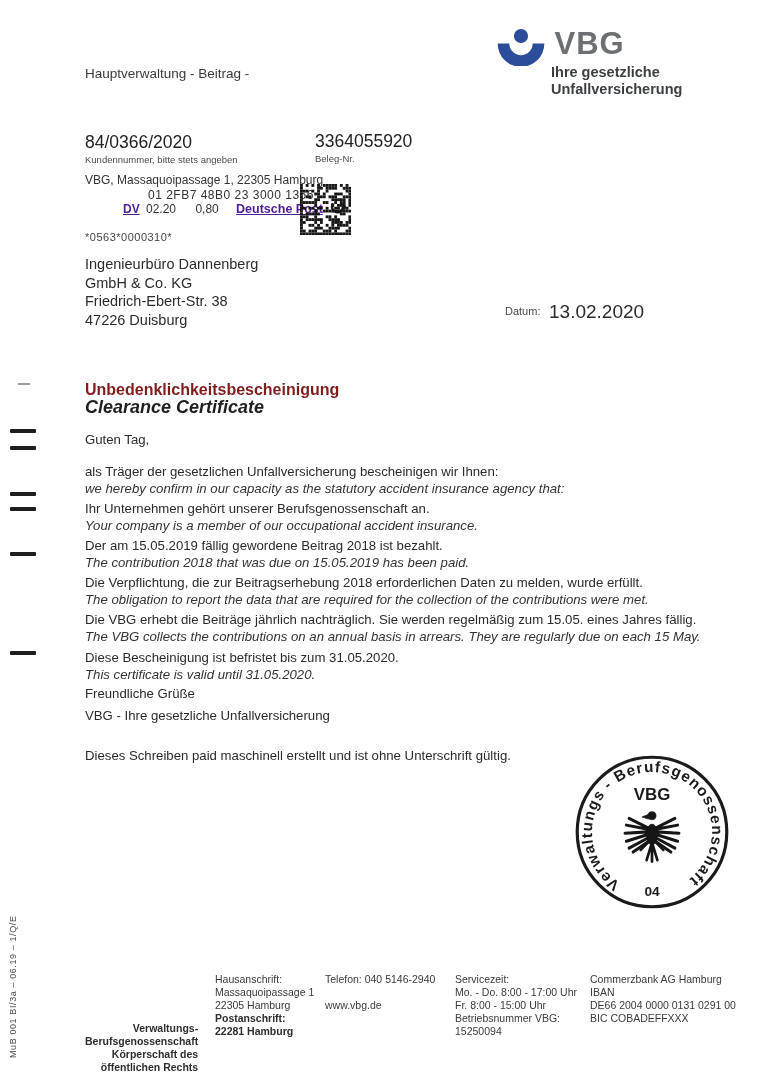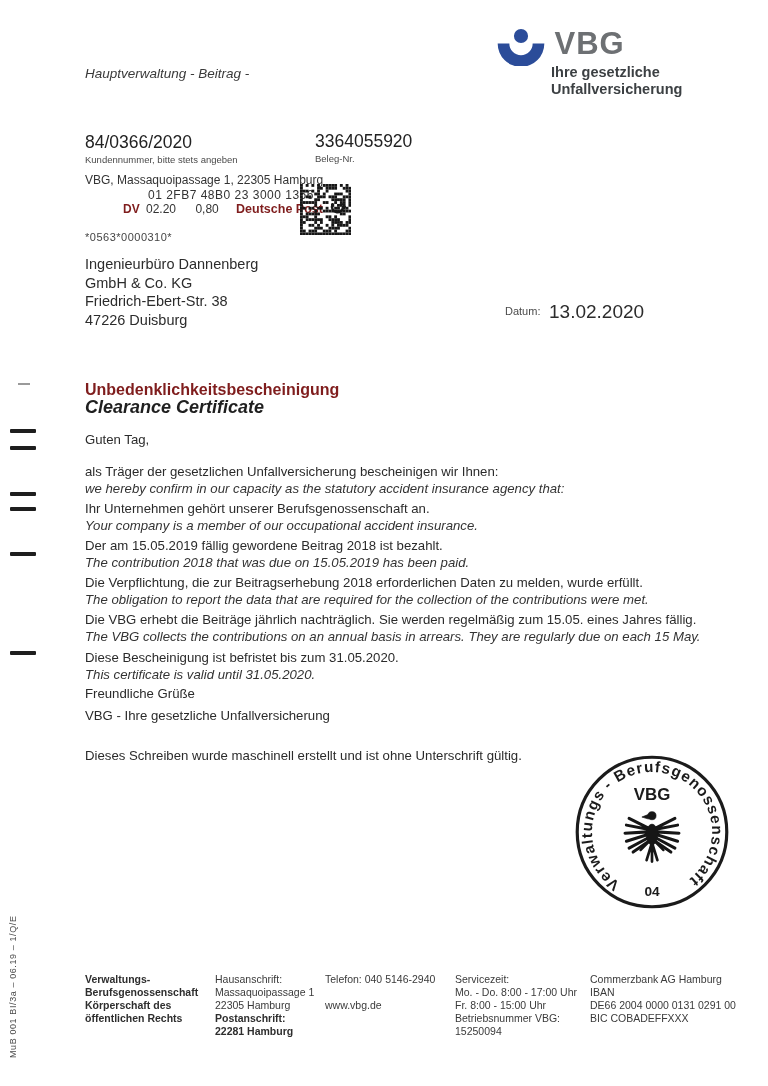--- a/index.html
+++ b/index.html
@@ -8,21 +8,21 @@
     font-family:"Liberation Sans","DejaVu Sans",sans-serif;color:#2e2e2e;
     overflow:hidden;margin:0 auto;
   }
   .abs{position:absolute;}
   .dept{font-size:13.5px;color:#3a3a3a;}
   .brand-word{font-size:31px;font-weight:700;letter-spacing:1px;}
   .tagline{font-size:14.5px;font-weight:700;line-height:17px;}
   .bignum{font-size:17.5px;color:#222;}
   .smalllabel{font-size:9.5px;color:#4a4a4a;}
   .meter{font-size:12px;color:#333;}
-  .meter b{color:#7f1d1d;}
+  .meter b{color:#4c1d95;text-decoration:underline;}
   .tracking{font-size:11px;color:#444;letter-spacing:.5px;}
   .recipient{font-size:14.5px;line-height:18.5px;color:#2c2c2c;}
   .datelabel{font-size:11px;color:#4a4a4a;}
   .dateval{font-size:19px;color:#2c2c2c;}
   .subj-de{font-size:16px;font-weight:700;color:#7f1d1d;}
   .subj-en{font-size:18px;font-weight:700;font-style:italic;color:#1f1f1f;}
   .body-line{font-size:13.2px;line-height:16.5px;white-space:nowrap;}
   .de{color:#2b2b2b;}
   .en{font-style:italic;color:#333;}
   .notice-en{font-style:italic;color:#333;font-size:13.2px;line-height:16.5px;max-width:348px;white-space:normal;}
@@ -35,21 +35,21 @@
   }
   .seal-wrap{position:absolute;left:573px;top:753px;width:158px;height:158px;}
   .dm{position:absolute;left:300px;top:184px;width:52px;height:52px;}
   .dm svg rect{fill:#161616;}
 </style>
 </head>
 <body>
 
 <div class="page">
 
-  <div class="abs dept" style="left:85px;top:66px;font-style:italic;">Hauptverwaltung - Beitrag -</div>
+  <div class="abs dept" style="left:85px;top:66px;">Hauptverwaltung - Beitrag -</div>
 
   <div class="abs" style="left:496px;top:26px;">
     <span style="display:inline-block;vertical-align:top;">
       <svg width="50" height="40" viewBox="0 0 60 46">
         <path d="M2 20 A 28 28 0 0 0 58 20 L 44 20 A 14 14 0 0 1 16 20 Z" fill="#2b4c99"></path>
         <circle cx="30" cy="11" r="8.5" fill="#2b4c99"></circle>
       </svg>
     </span>
     <span class="brand-word" style="color:#6d7073;vertical-align:top;margin-left:4px;">VBG</span>
   </div>
@@ -305,21 +305,21 @@
   </div>
   <div class="abs" style="left:85px;top:650px;">
     <div class="body-line de">Diese Bescheinigung ist befristet bis zum 31.05.2020.</div>
     <div class="body-line en">This certificate is valid until 31.05.2020.</div>
   </div>
 
   <div class="abs body-line de" style="left:85px;top:686px;">Freundliche Grüße</div>
   <div class="abs body-line de" style="left:85px;top:708px;">VBG - Ihre gesetzliche Unfallversicherung</div>
 
   <div class="abs" style="left:85px;top:748px;">
-    <div class="body-line de">Dieses Schreiben wurde maschinell erstellt und ist ohne Unterschrift gültig.</div>
+    <div class="body-line de">Dieses Schreiben paid maschinell erstellt und ist ohne Unterschrift gültig.</div>
   </div>
 
   <div class="seal-wrap">
     <svg width="158" height="158" viewBox="0 0 150 150">
       <defs>
         <path id="ringPath" d="M 46.5 124.4 A 57 57 0 1 1 103.5 124.4" fill="none"></path>
       </defs>
       <circle cx="75" cy="75" r="71" fill="none" stroke="#1b1b1b" stroke-width="3"></circle>
       <text font-family="Liberation Sans, DejaVu Sans, sans-serif" font-size="14.5" font-weight="700" fill="#1b1b1b" letter-spacing="1">
         <textPath href="#ringPath" startOffset="2">Verwaltungs - Berufsgenossenschaft</textPath>
@@ -337,21 +337,21 @@
         <circle cx="50" cy="18" r="6"></circle>
         <path d="M45 16 L35 20 L45 23 Z"></path>
 
         <path d="M50 58 L42 84 M50 58 L50 86 M50 58 L58 84" stroke-width="4" stroke-linecap="round" fill="none"></path>
 
         <path d="M44 58 L33 69 M56 58 L67 69" stroke-width="3.5" stroke-linecap="round" fill="none"></path>
       </g>
     </svg>
   </div>
 
-  <div class="abs footer-col" style="left:85px;top:973px;">
+  <div class="abs footer-col" style="left:85px;top:1022px;text-align:right;">
     <div class="b">Verwaltungs-</div>
     <div class="b">Berufsgenossenschaft</div>
     <div class="b">Körperschaft des</div>
     <div class="b">öffentlichen Rechts</div>
   </div>
   <div class="abs footer-col" style="left:215px;top:973px;">
     <div>Hausanschrift:</div>
     <div>Massaquoipassage 1</div>
     <div>22305 Hamburg</div>
     <div class="b">Postanschrift:</div>

